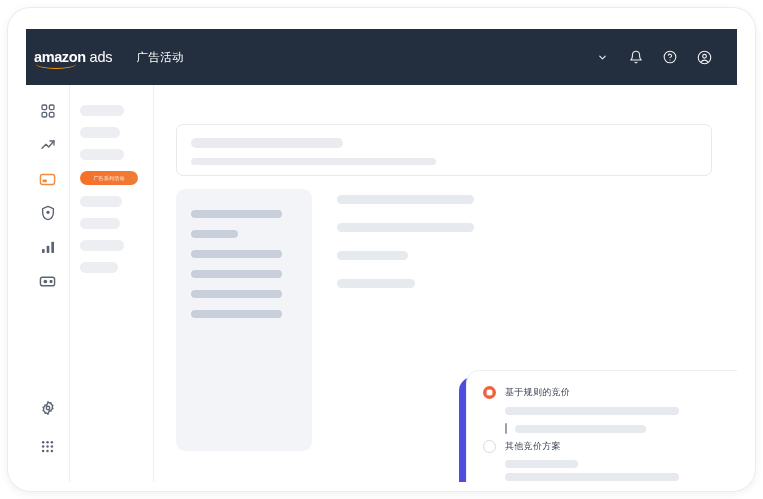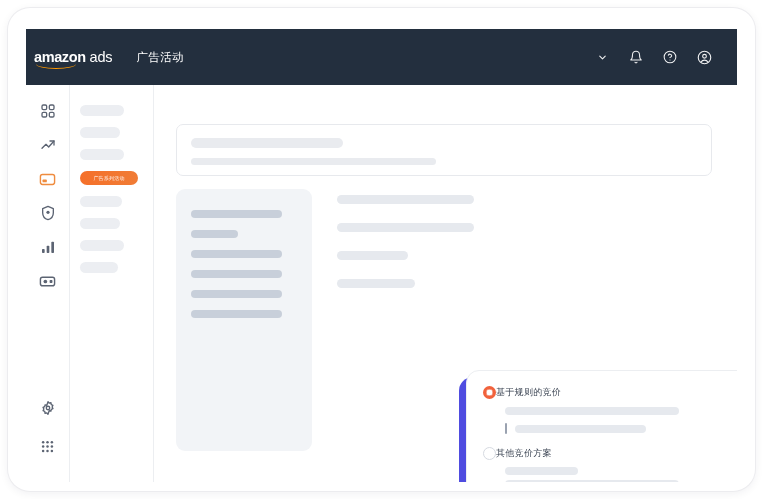--- a/index.html
+++ b/index.html
@@ -170,21 +170,21 @@
   }
   #modal {
     position: absolute;
     left: 312px; top: 285px;
     width: 307px; height: 180px;
     background: #ffffff;
     border: 1px solid #eceef1;
     border-radius: 13px;
     padding: 15px 16px 0 16px;
   }
-  .opt-row { display: flex; align-items: center; }
+  .opt-row { display: flex; align-items: center; gap: 9px; }
   .radio {
     width: 13px; height: 13px; border-radius: 50%;
     flex: 0 0 13px; box-sizing: border-box;
   }
   .radio.on {
     border: 3px solid #f1623c;
     background: #ffffff;
     box-shadow: 0 0 0 .5px #f1623c inset;
   }
   .radio.off {
@@ -194,21 +194,21 @@
   .opt-label {
     font-size: 9px; color: #3b4453; letter-spacing: .3px;
     white-space: nowrap;
   }
   .m-sk { border-radius: 5px; background: #e6e9ee; }
   .indent-row { display: flex; align-items: center; gap: 8px; }
   .tick { width: 1.5px; height: 11px; background: #9aa2b0; border-radius: 1px; flex: 0 0 1.5px; }
   #opt1-sk1 { width: 174px; height: 8px; margin: 8px 0 0 22px; }
   #opt1-row { margin: 8px 0 0 22px; }
   #opt1-sk2 { width: 131px; height: 8px; }
-  #opt2-wrap { margin-top: 13px; }
+  #opt2-wrap { margin-top: 6px; }
   #opt2-sk1 { width: 73px; height: 8px; margin: 7px 0 0 22px; }
   #opt2-sk2 { width: 174px; height: 8px; margin: 5px 0 0 22px; }
 </style>
 </head>
 <body>
 
 <div id="app-frame">
   <div id="viewport">
 
     <div id="topbar">

